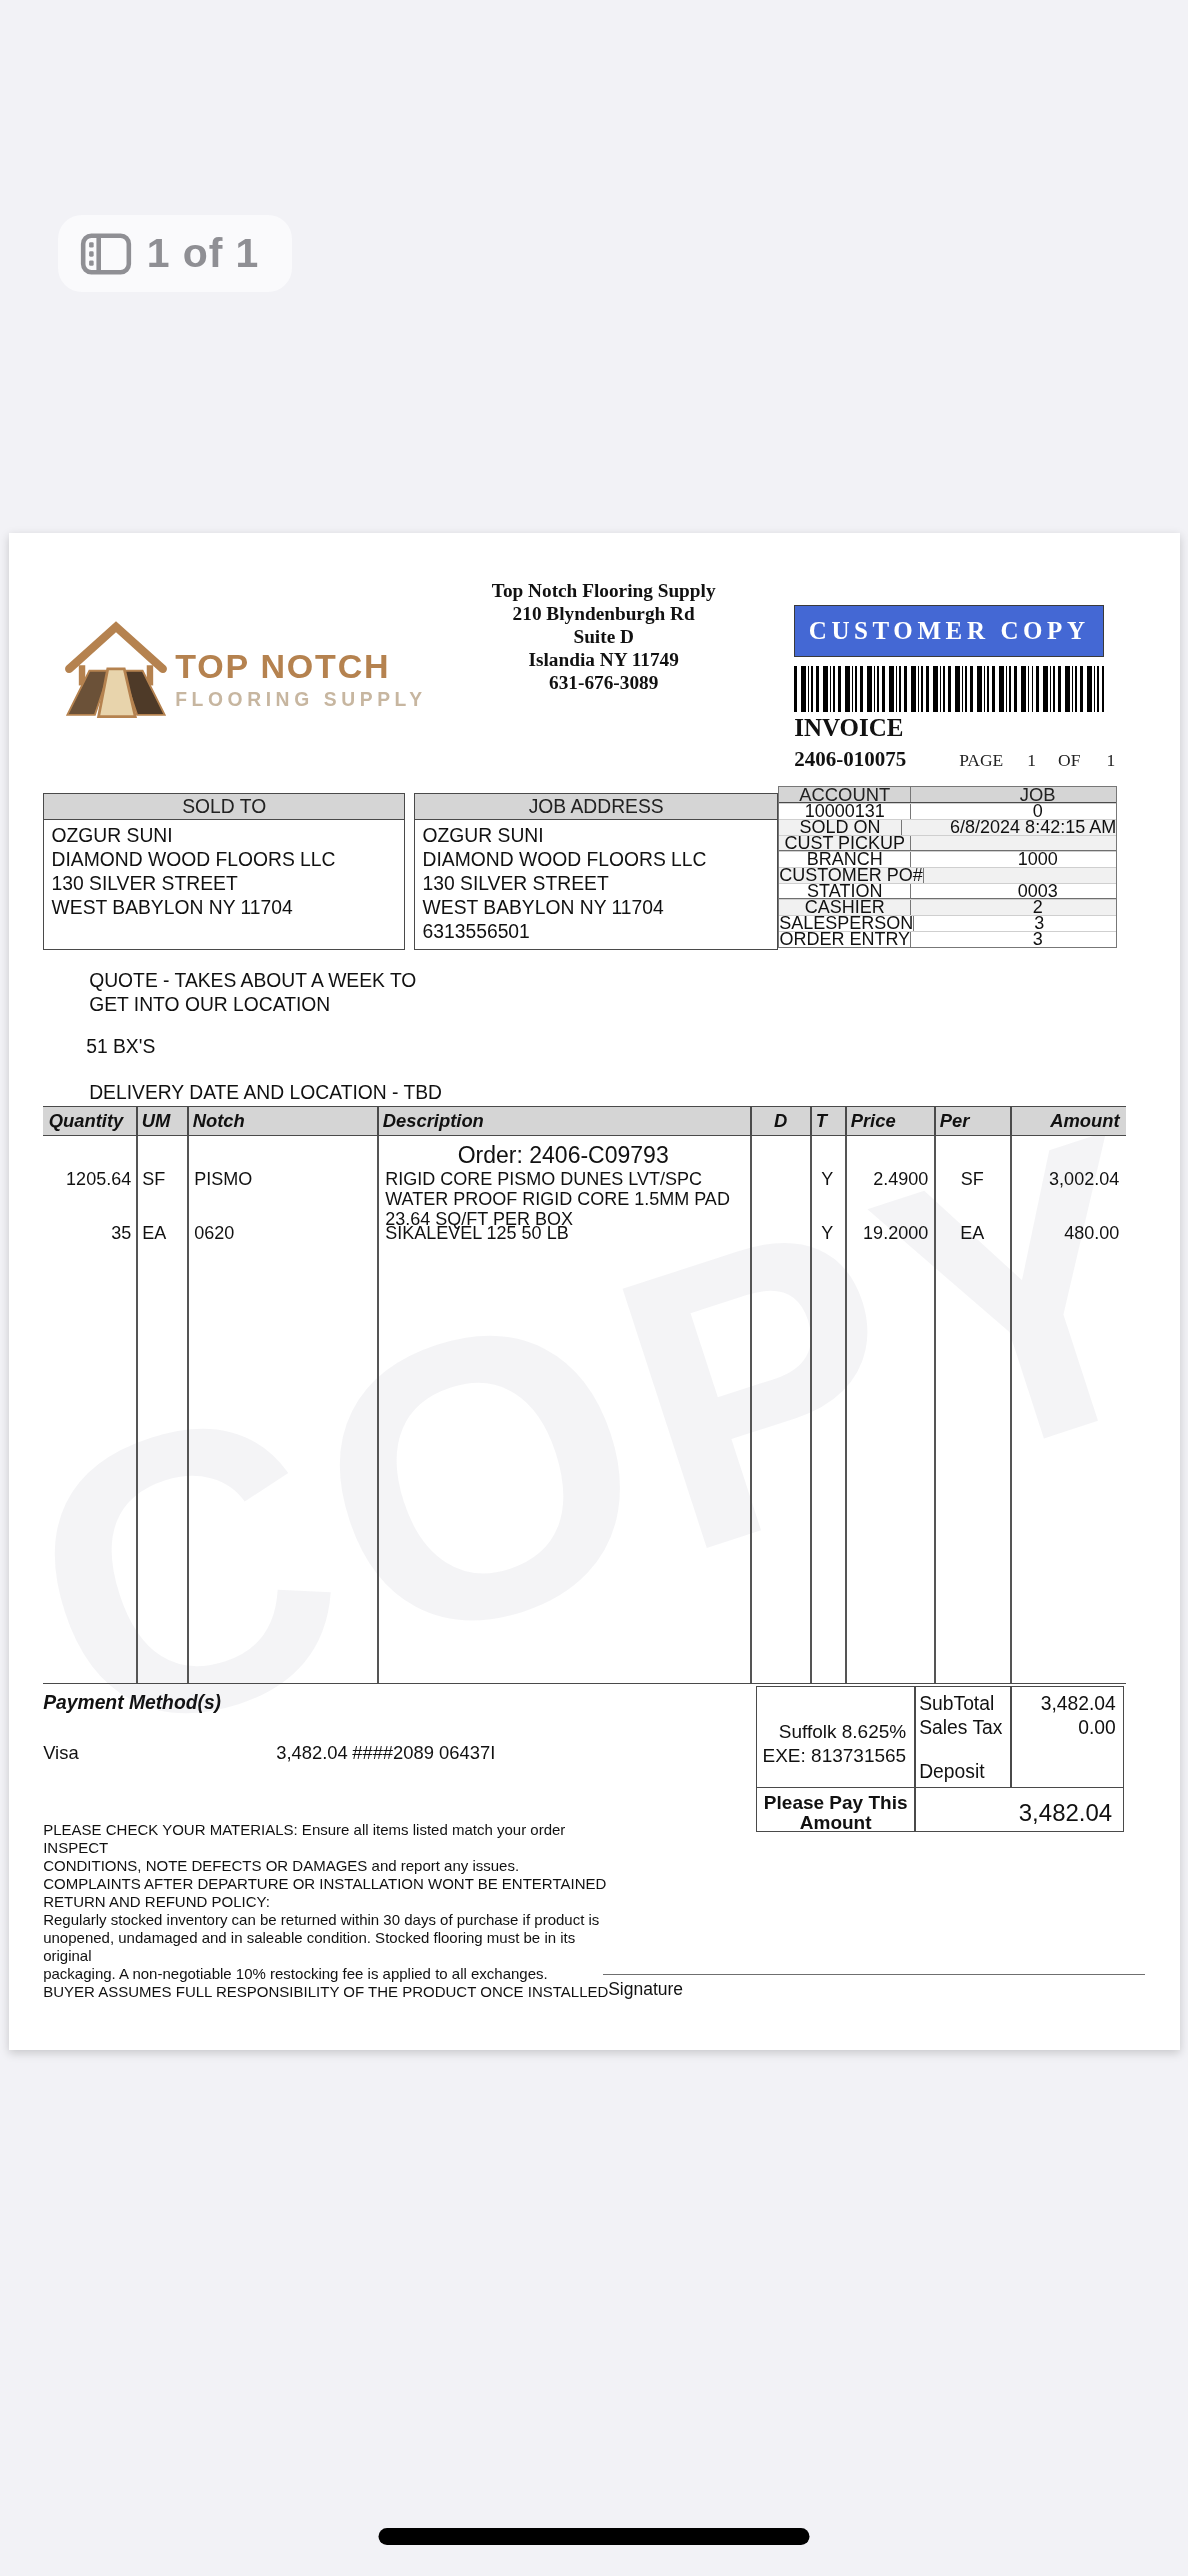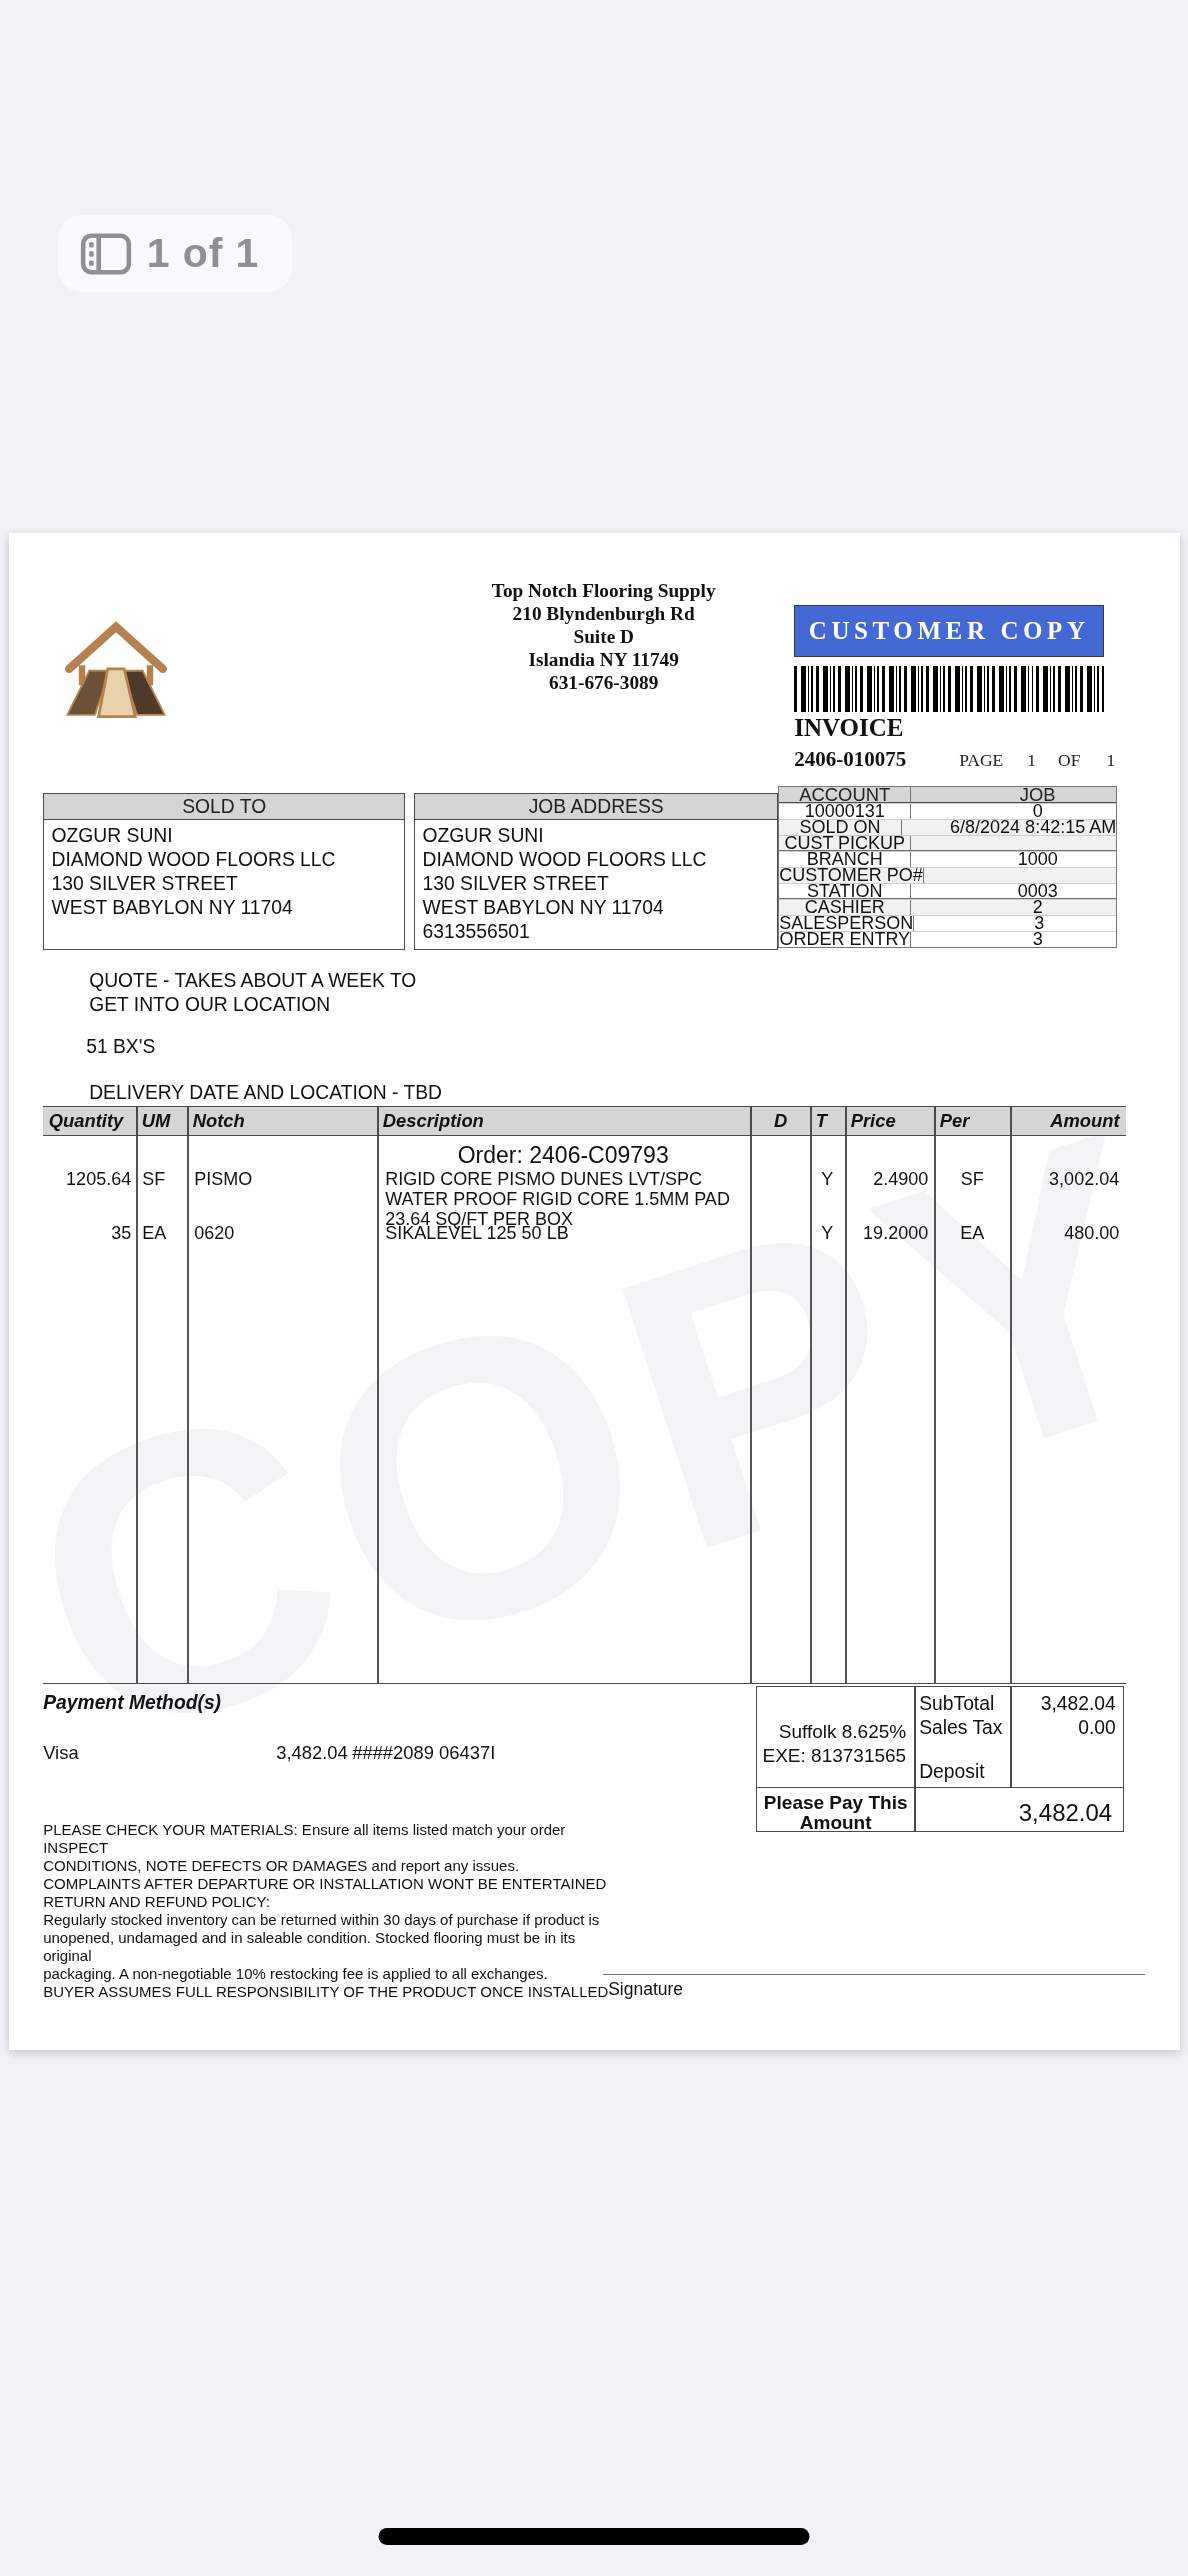--- a/index.html
+++ b/index.html
@@ -153,20 +153,24 @@
   <div class="watermark">COPY</div>
 
   <svg class="abs logo-house" width="112" height="112" viewBox="0 0 122 122">
     <path d="M10 62 L61 16 L112 62" fill="none" stroke="#b5824f" stroke-width="9" stroke-linecap="round"></path>
     <line x1="24" y1="58" x2="24" y2="80" stroke="#b5824f" stroke-width="7"></line>
     <line x1="98" y1="58" x2="98" y2="80" stroke="#b5824f" stroke-width="7"></line>
     <polygon points="8,112 32,64 54,64 38,112" fill="#6b5138" stroke="#b5824f" stroke-width="2"></polygon>
     <polygon points="84,112 68,64 90,64 114,112" fill="#4e3a28" stroke="#b5824f" stroke-width="2"></polygon>
     <polygon points="42,114 52,62 70,62 82,114" fill="#e8d4ac" stroke="#b5824f" stroke-width="3"></polygon>
   </svg>
+  <div class="abs logo-text">
+    <div class="logo-title">TOP NOTCH</div>
+    <div class="logo-sub">FLOORING SUPPLY</div>
+  </div>
 
   <div class="abs company-block">
     <div>Top Notch Flooring Supply</div>
     <div>210 Blyndenburgh Rd</div>
     <div>Suite D</div>
     <div>Islandia NY 11749</div>
     <div>631-676-3089</div>
   </div>
 
   <div class="abs copy-banner">CUSTOMER  COPY</div>

